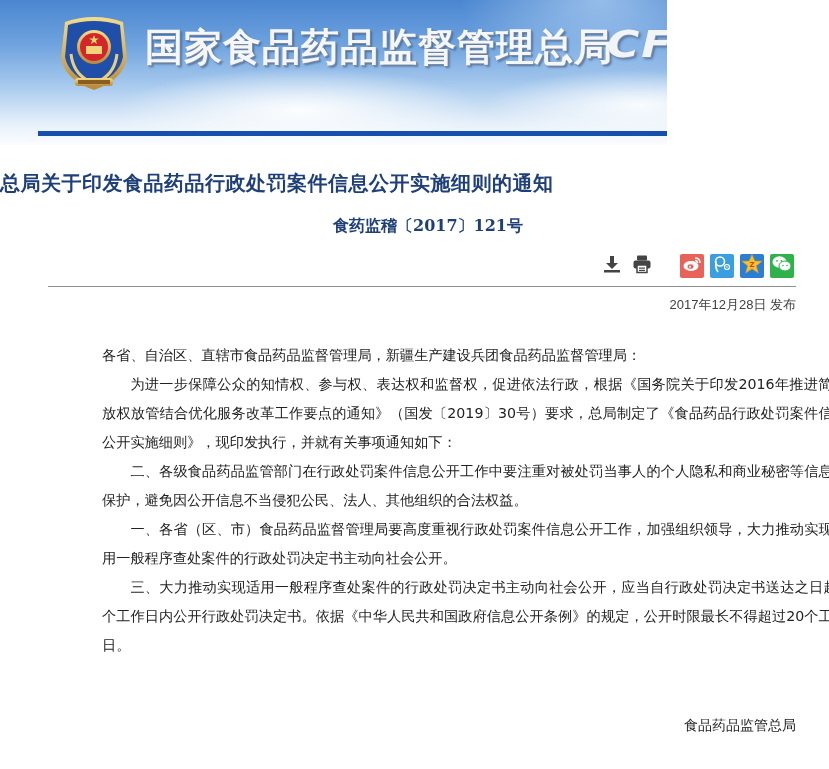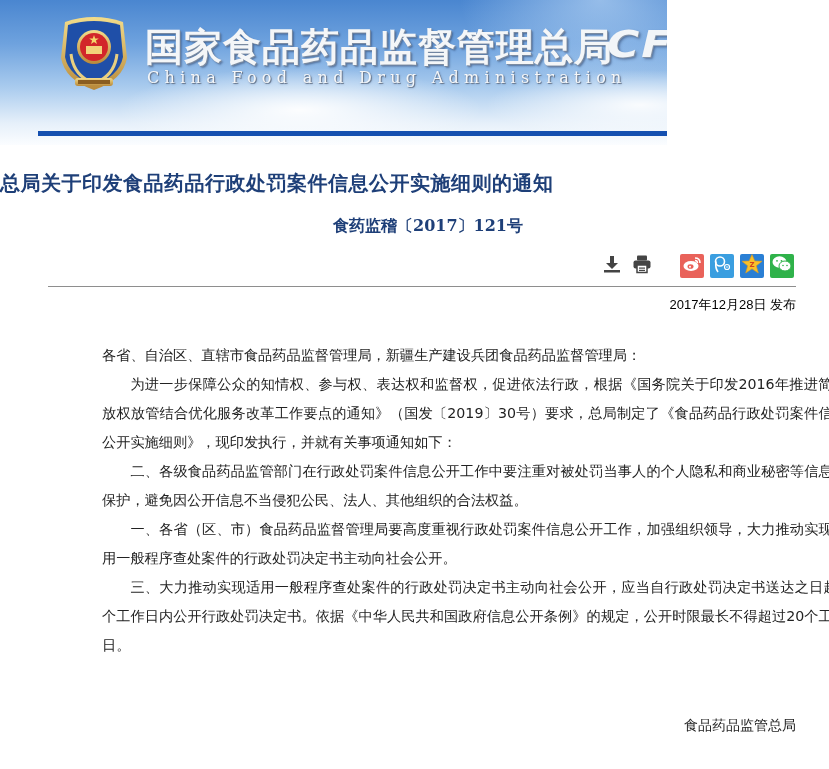--- a/index.html
+++ b/index.html
@@ -65,21 +65,21 @@
     .tools { position: absolute; top: 254px; left: 0; width: 829px; height: 26px; }
     .tool-icon { position: absolute; top: 0; width: 24px; height: 24px; display: flex; align-items: center; justify-content: center; cursor: pointer; }
     .share-icon { position: absolute; top: 0; width: 24px; height: 24px; border-radius: 2px; display: flex; align-items: center; justify-content: center; cursor: pointer; }
 
     .separator {
       position: absolute; left: 48px; top: 286px; width: 748px; height: 1px; background: #8e8e8e;
     }
     .publish-date {
       position: absolute; right: 33px; top: 296px;
       font-family: "Liberation Sans", "DejaVu Sans", sans-serif;
-      font-size: 13px; color: #000000; white-space: nowrap;
+      font-size: 13px; color: #404040; white-space: nowrap;
     }
 
     
     .content {
       position: absolute; left: 57px; top: 341px; width: 745px;
       font-family: "DejaVu Sans", "Liberation Sans", sans-serif;
       font-size: 14.2px; line-height: 29px; color: #222; margin-left: 45px;
     }
     .content p { margin: 0; text-align: justify; }
     .content p.indent { text-indent: 2em; }
@@ -108,21 +108,20 @@
       <circle cx="37" cy="33" r="14" fill="#d2262a"></circle>
       <rect x="29" y="32" width="16" height="8" fill="#f2d37a"></rect>
       <polygon points="37,21 38.2,24.5 41.8,24.5 38.9,26.6 40,30 37,28 34,30 35.1,26.6 32.2,24.5 35.8,24.5" fill="#f4d76b"></polygon>
       <path d="M14 40 Q16 58 30 66" stroke="#e8cf80" stroke-width="3" fill="none"></path>
       <path d="M60 40 Q58 58 44 66" stroke="#e8cf80" stroke-width="3" fill="none"></path>
       <rect x="18" y="64" width="38" height="8" rx="3" fill="url(#gold)"></rect>
       <rect x="21" y="66" width="32" height="4" fill="#8a5d20"></rect>
     </svg>
   </div>
   <div class="site-title-cn">国家食品药品监督管理总局</div>
-  <div class="site-title-en">China Food and Drug Administration</div>
   <div class="brand-logo">CFDA</div>
   <div class="banner-bar"></div>
 </div>
 
 <h1 class="article-title">总局关于印发食品药品行政处罚案件信息公开实施细则的通知</h1>
 <div class="doc-number">食药监稽〔2017〕121号</div>
 
 <div class="tools">
   <div class="tool-icon" style="left:600px;">
     <span>

